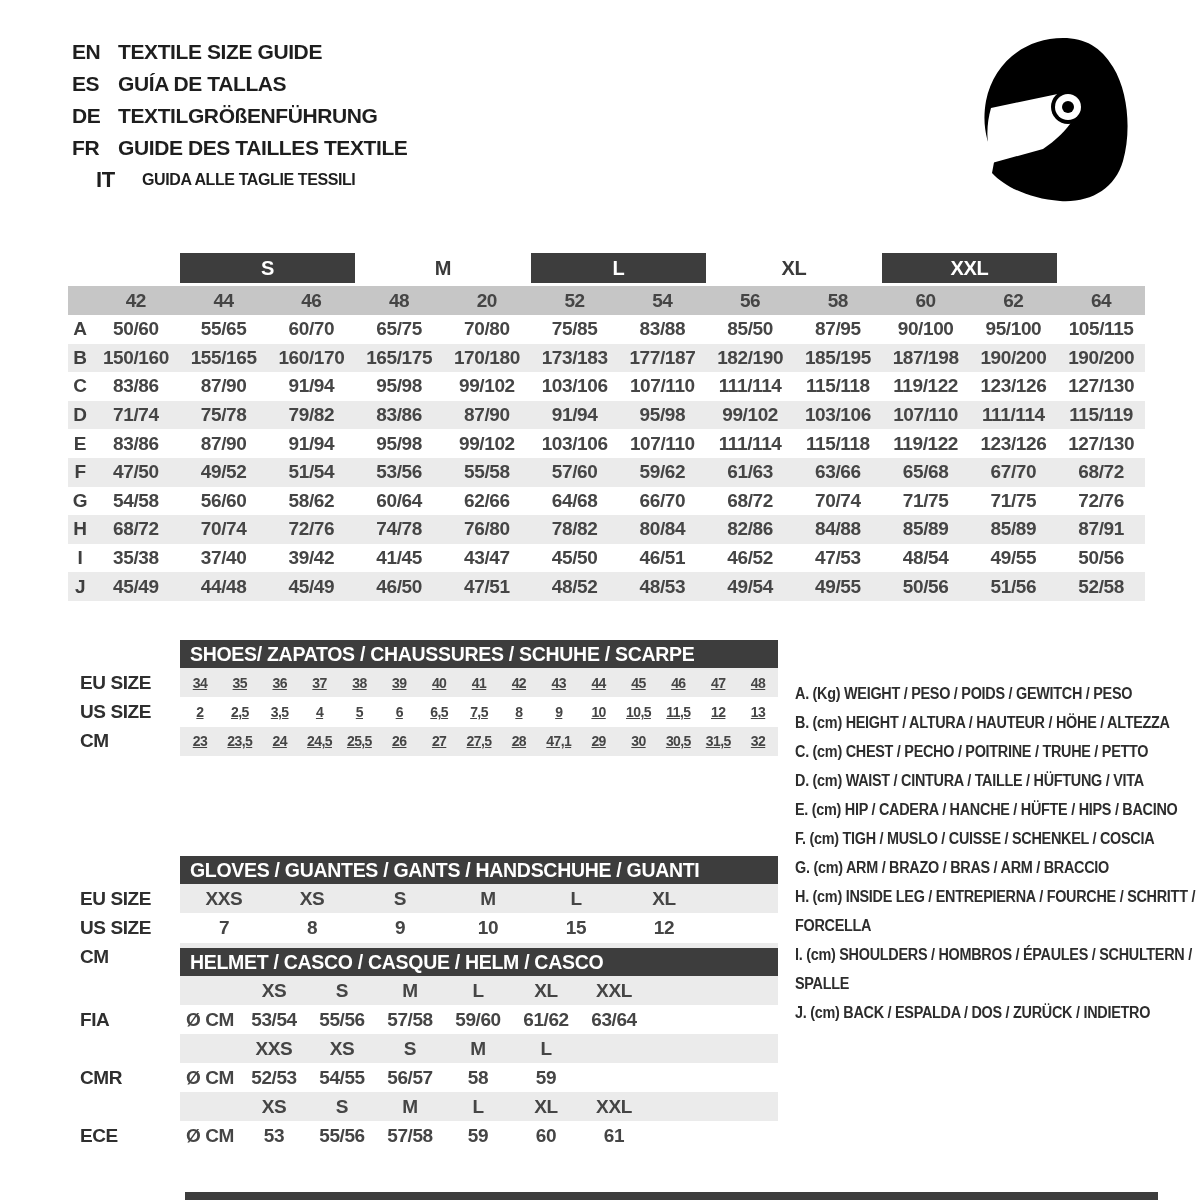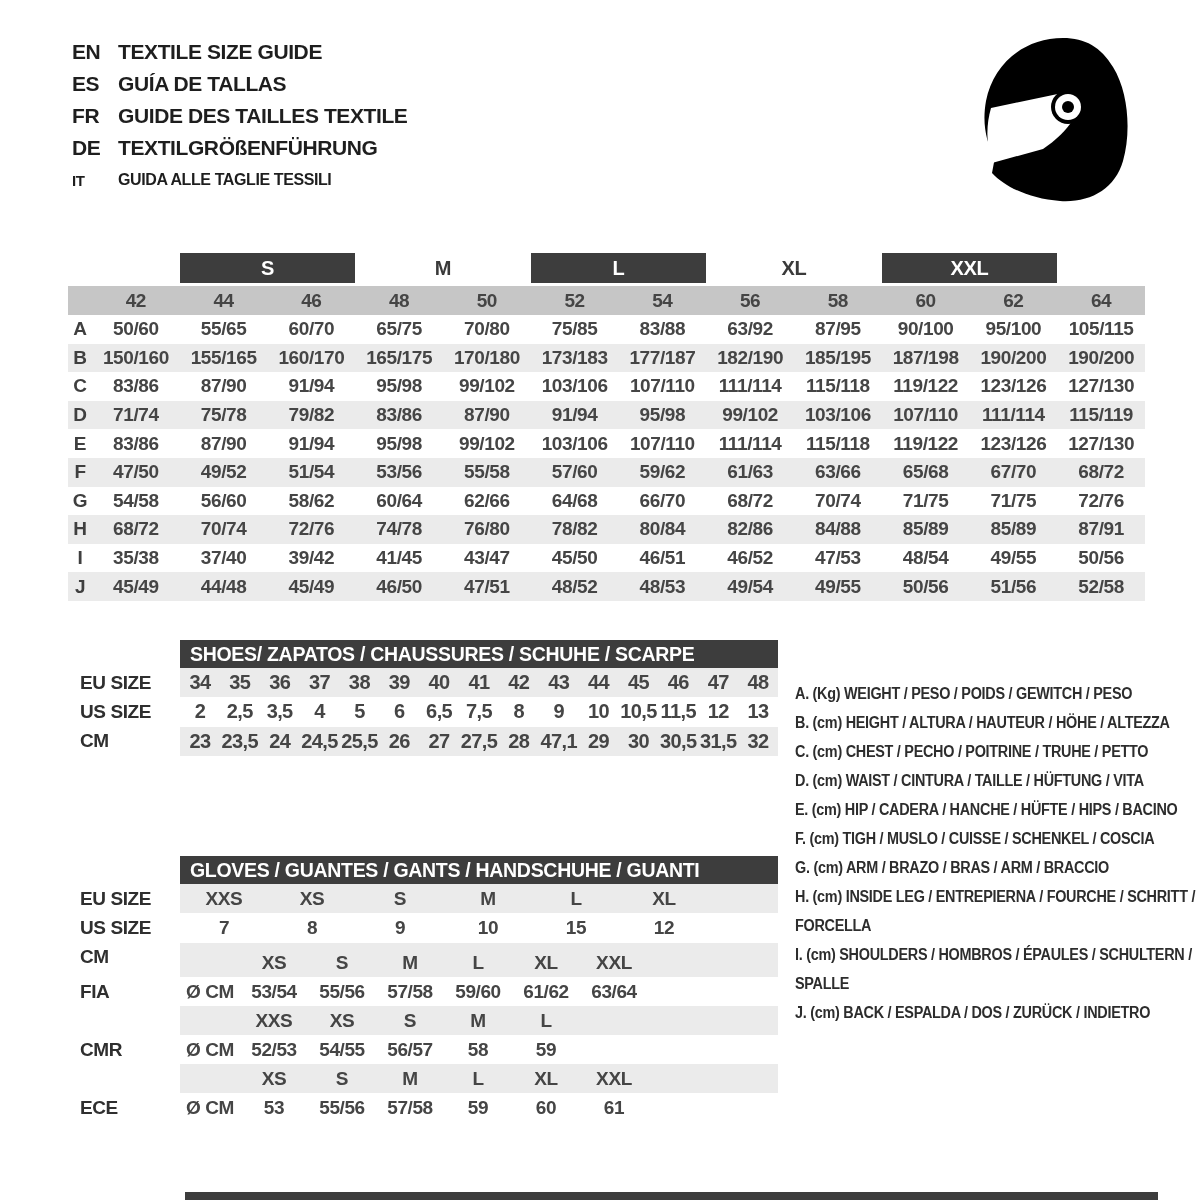--- a/index.html
+++ b/index.html
@@ -37,21 +37,21 @@
        display:flex;align-items:center;padding-left:10px;box-sizing:border-box;
        font-size:19.5px;letter-spacing:-0.3px;}
   .shoes{left:68px;top:640px;}
   .gloves{left:68px;top:856px;}
   .helmets{left:68px;top:948px;}
   .grid-shoes{display:grid;grid-template-columns:112px repeat(15,1fr);height:29.3px;}
   .grid-gloves{display:grid;grid-template-columns:112px repeat(6,88px) 1fr;height:29.3px;}
   .grid-helmet{display:grid;grid-template-columns:112px 60px repeat(6,68px) 1fr;height:29px;}
   .row-shaded{background:linear-gradient(90deg, transparent 112px, var(--shade,#ebebeb) 112px);}
   .lbl{justify-content:flex-start;padding-left:12px;color:#2f2f2f;}
-  .shoe-cell{font-size:20px;letter-spacing:-0.6px;}
+  .shoe-cell{font-size:14px;letter-spacing:-0.6px;text-decoration:underline;}
 
   
   .legend{left:795px;top:679px;width:445px;}
   .legend-item{font-size:16px;line-height:29px;color:#2d2d2d;letter-spacing:-0.3px;
                transform:scaleX(0.9);transform-origin:0 0;}
   
   .bottom-bar{left:185px;top:1192px;width:973px;height:8px;background:var(--dark,#3d3d3d);}
 </style>
 </head>
 <body>
@@ -61,29 +61,29 @@
   <div class="abs langs">
       <div class="lang-row">
         <div class="cell lang-code" style="justify-content: flex-start; font-size: 21px;">EN</div>
         <div class="cell " style="font-size: 21px;">TEXTILE SIZE GUIDE</div>
       </div>
       <div class="lang-row">
         <div class="cell lang-code" style="justify-content: flex-start; font-size: 21px;">ES</div>
         <div class="cell " style="font-size: 21px; text-align: center;">GUÍA DE TALLAS</div>
       </div>
       <div class="lang-row">
+        <div class="cell lang-code" style="justify-content: flex-start; font-size: 21px;">DE</div>
+        <div class="cell " style="font-size: 21px;">TEXTILGRÖßENFÜHRUNG</div>
+      </div>
+      <div class="lang-row">
         <div class="cell lang-code" style="justify-content: flex-start; font-size: 21px;">FR</div>
         <div class="cell " style="font-size: 21px;">GUIDE DES TAILLES TEXTILE</div>
       </div>
       <div class="lang-row">
-        <div class="cell lang-code" style="justify-content: flex-start; font-size: 21px;">DE</div>
-        <div class="cell " style="font-size: 21px;">TEXTILGRÖßENFÜHRUNG</div>
-      </div>
-      <div class="lang-row">
-        <div class="cell lang-code" style="justify-content: flex-start; font-size: 15px;">IT</div>
+        <div class="cell lang-code" style="justify-content: flex-start; font-size: 22px; margin-left: 24px;">IT</div>
         <div class="cell " style="font-size: 16px;">GUIDA ALLE TAGLIE TESSILI</div>
       </div>
     </div>
 
   <svg class="abs helmet-logo" viewBox="0 0 158 172" xmlns="http://www.w3.org/2000/svg">
     <path fill="#000000" d="M 88 5
       C 48 5, 18 32, 11 68
       C 7 90, 11 110, 20 124
       L 17 140
       C 30 154, 55 166, 85 168
@@ -108,40 +108,40 @@
         <div class="sg sg-dark" style="grid-column: 7 / span 2;">L</div>
         <div class="sg sg-plain" style="grid-column: 9 / span 2;">XL</div>
         <div class="sg sg-dark" style="grid-column: 11 / span 2;">XXL</div>
       </div>
     <div class="grid-main num-row" id="numRow">
         <div class="cell "></div>
         <div class="cell ">42</div>
         <div class="cell ">44</div>
         <div class="cell ">46</div>
         <div class="cell ">48</div>
-        <div class="cell ">50</div>
+        <div class="cell ">20</div>
         <div class="cell ">52</div>
         <div class="cell ">54</div>
         <div class="cell ">56</div>
         <div class="cell ">58</div>
         <div class="cell ">60</div>
         <div class="cell ">62</div>
         <div class="cell ">64</div>
       </div>
     <div id="mainRows">
         <div class="grid-main m-row">
           <div class="cell key-cell">A</div>
           <div class="cell ">50/60</div>
           <div class="cell ">55/65</div>
           <div class="cell ">60/70</div>
           <div class="cell ">65/75</div>
           <div class="cell ">70/80</div>
           <div class="cell ">75/85</div>
           <div class="cell ">83/88</div>
-          <div class="cell ">63/92</div>
+          <div class="cell ">85/50</div>
           <div class="cell ">87/95</div>
           <div class="cell ">90/100</div>
           <div class="cell ">95/100</div>
           <div class="cell ">105/115</div>
         </div>
         <div class="grid-main m-row shaded">
           <div class="cell key-cell">B</div>
           <div class="cell ">150/160</div>
           <div class="cell ">155/165</div>
           <div class="cell ">160/170</div>
@@ -365,20 +365,21 @@
           <div class="cell ">16,5/19</div>
           <div class="cell ">18/21,5</div>
           <div class="cell ">20/24</div>
           <div class="cell ">23/26,5</div>
           <div class="cell ">25,5/30</div>
         </div>
       </div>
   </div>
 
   <div class="abs sub-table helmets">
+    <div class="bar">HELMET / CASCO / CASQUE / HELM / CASCO</div>
     <div id="helmetRows">
         <div class="grid-helmet row-shaded">
           <div class="cell "></div>
           <div class="cell "></div>
           <div class="cell ">XS</div>
           <div class="cell ">S</div>
           <div class="cell ">M</div>
           <div class="cell ">L</div>
           <div class="cell ">XL</div>
           <div class="cell ">XXL</div>

